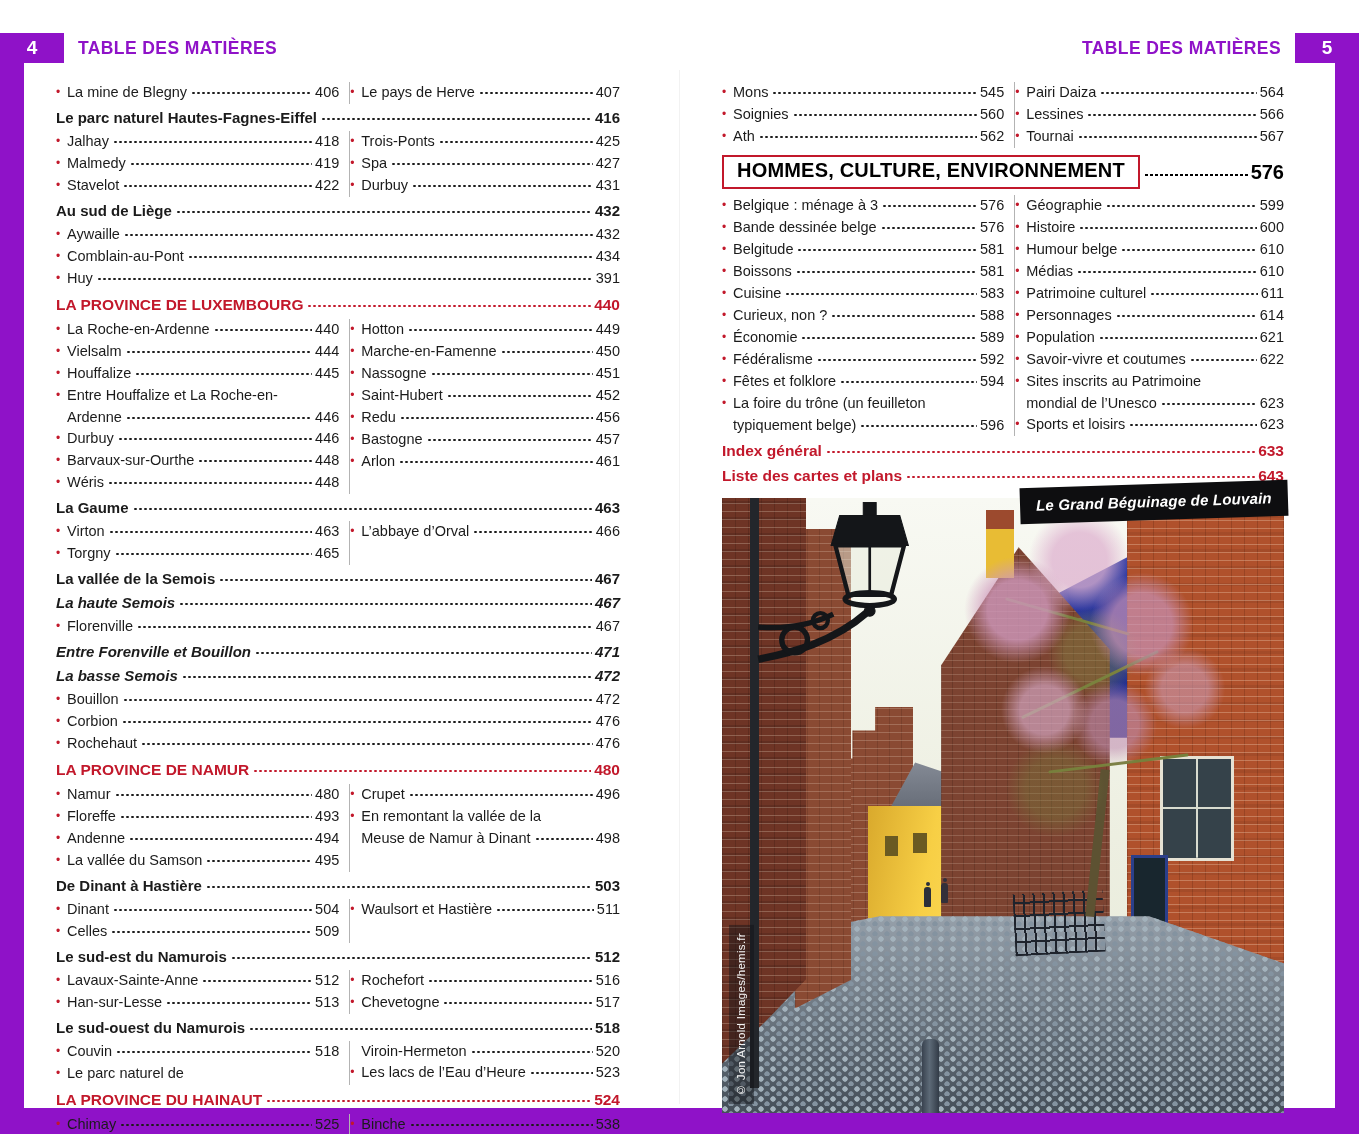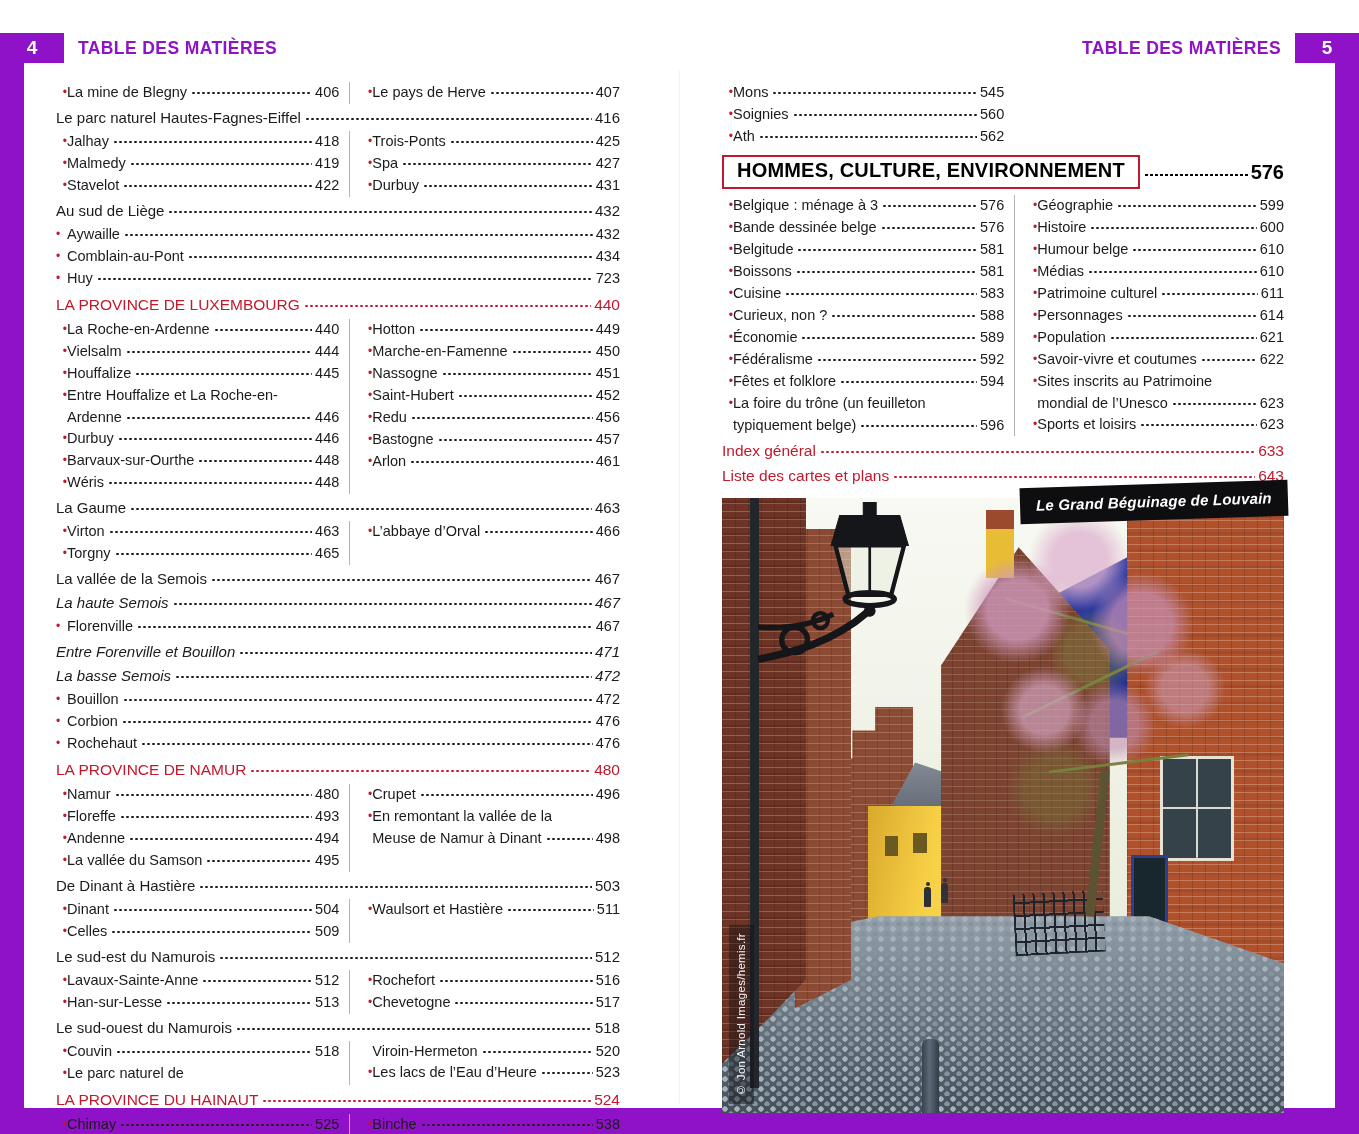--- a/index.html
+++ b/index.html
@@ -25,29 +25,29 @@
 
   .entry{display:flex;align-items:baseline;}
   .bullet{flex:none;width:11px;color:#C2182B;font-size:12px;}
   .bullet.dot::before{content:"•";position:relative;top:-1px;}
   .label{flex:0 0 auto;white-space:nowrap;}
   .dots{flex:1 1 8px;min-width:6px;height:12px;margin:0 3px 0 4px;
         background-image:radial-gradient(circle, currentColor 1.05px, transparent 1.3px);
         background-size:5px 4px;background-repeat:repeat-x;background-position:left bottom 2px;}
   .num{flex:none;font-variant-numeric:tabular-nums;}
 
-  .heading{display:flex;align-items:baseline;font-weight:normal;font-size:15px;margin:3px 0;justify-content:center;}
+  .heading{display:flex;align-items:baseline;font-weight:bold;font-size:15px;margin:3px 0;justify-content:center;}
   .heading .dots{height:12px;}
   .heading.italic{font-style:italic;}
   .heading.red{color:#C2182B;font-size:15.5px;margin:4px 0;}
 
   .cols{display:flex;}
-  .col{box-sizing:border-box;text-align:right;}
+  .col{box-sizing:border-box;}
   .col-left{width:52%;padding-right:10px;}
-  .col-right{width:48%;border-left:1px solid #b3b3b3;padding-left:11px;}
+  .col-right{width:48%;border-left:1px solid #b3b3b3;}
 
   .boxed-row{display:flex;align-items:center;color:#000000;margin:7px 0 6px;}
   .boxed-row .box{border:2px solid #C2182B;padding:3px 13px 6px;font-weight:bold;font-size:20px;letter-spacing:.2px;}
   .boxed-row .dots{height:14px;background-image:radial-gradient(circle, currentColor 1.2px, transparent 1.4px);}
   .boxed-row .num{font-size:20px;font-weight:bold;}
 
   
   .photo-wrap{position:relative;margin-top:12px;width:562px;height:615px;}
   .photo-canvas{position:absolute;inset:0;overflow:hidden;background:#eef0e4;}
   .ph{position:absolute;}
@@ -221,21 +221,21 @@
       <div class="entry">
         <span class="bullet dot"></span>
         <span class="label">Comblain-au-Pont</span>
         <span class="dots"></span>
         <span class="num">434</span>
       </div>
       <div class="entry">
         <span class="bullet dot"></span>
         <span class="label">Huy</span>
         <span class="dots"></span>
-        <span class="num">723</span>
+        <span class="num">391</span>
       </div>
       <div class="heading red">
         <span class="label">LA PROVINCE DE LUXEMBOURG</span>
         <span class="dots"></span>
         <span class="num">440</span>
       </div>
       <div class="cols">
         <div class="col col-left">
           <div class="entry">
             <span class="bullet dot"></span>
@@ -590,20 +590,40 @@
             <span class="bullet dot"></span>
             <span class="label">Soignies</span>
             <span class="dots"></span>
             <span class="num">560</span>
           </div>
           <div class="entry">
             <span class="bullet dot"></span>
             <span class="label">Ath</span>
             <span class="dots"></span>
             <span class="num">562</span>
+          </div>
+        </div>
+        <div class="col col-right">
+          <div class="entry">
+            <span class="bullet dot"></span>
+            <span class="label">Pairi Daiza</span>
+            <span class="dots"></span>
+            <span class="num">564</span>
+          </div>
+          <div class="entry">
+            <span class="bullet dot"></span>
+            <span class="label">Lessines</span>
+            <span class="dots"></span>
+            <span class="num">566</span>
+          </div>
+          <div class="entry">
+            <span class="bullet dot"></span>
+            <span class="label">Tournai</span>
+            <span class="dots"></span>
+            <span class="num">567</span>
           </div>
         </div>
       </div>
       <div class="boxed-row">
         <span class="box">HOMMES, CULTURE, ENVIRONNEMENT</span>
         <span class="dots"></span>
         <span class="num">576</span>
       </div>
       <div class="cols">
         <div class="col col-left">

